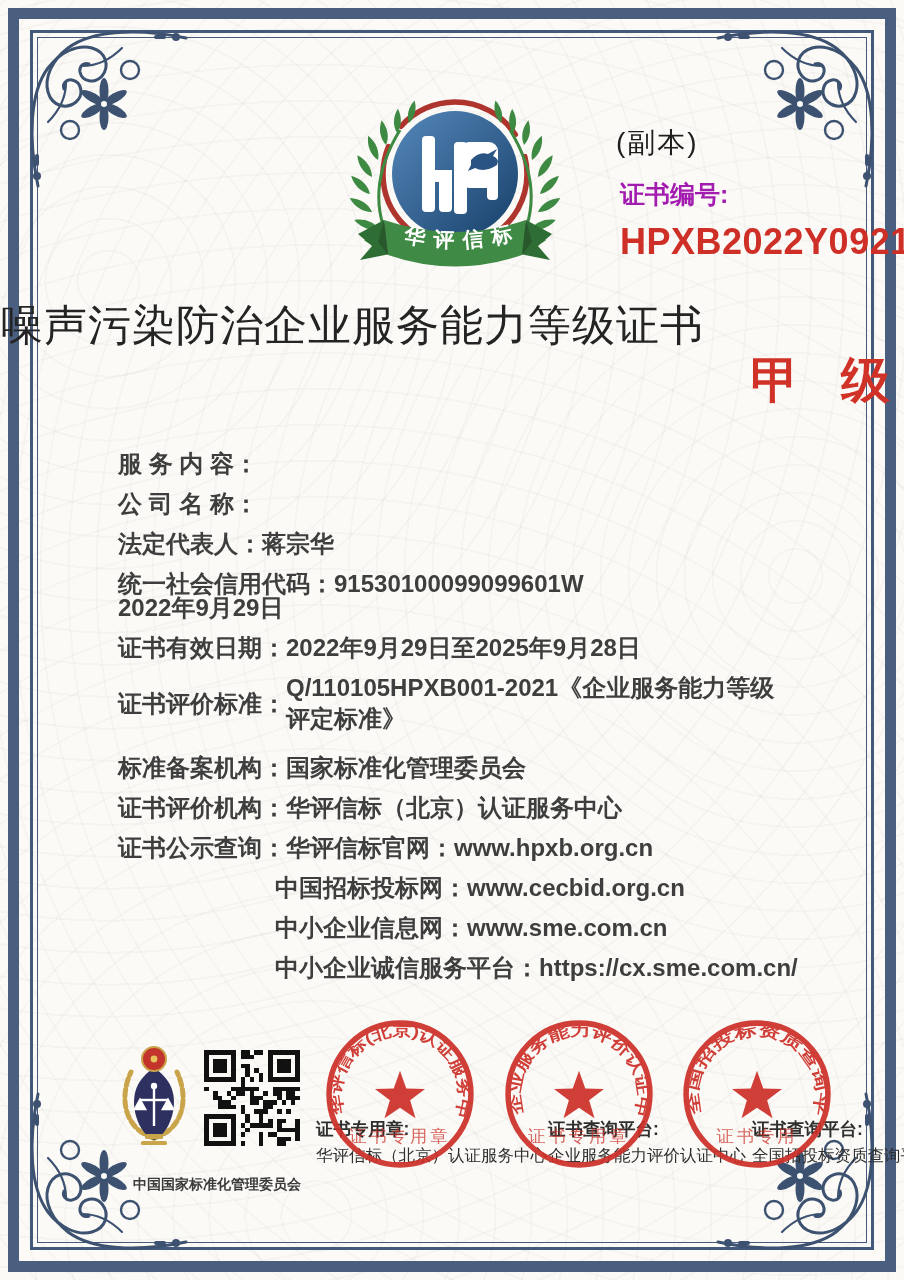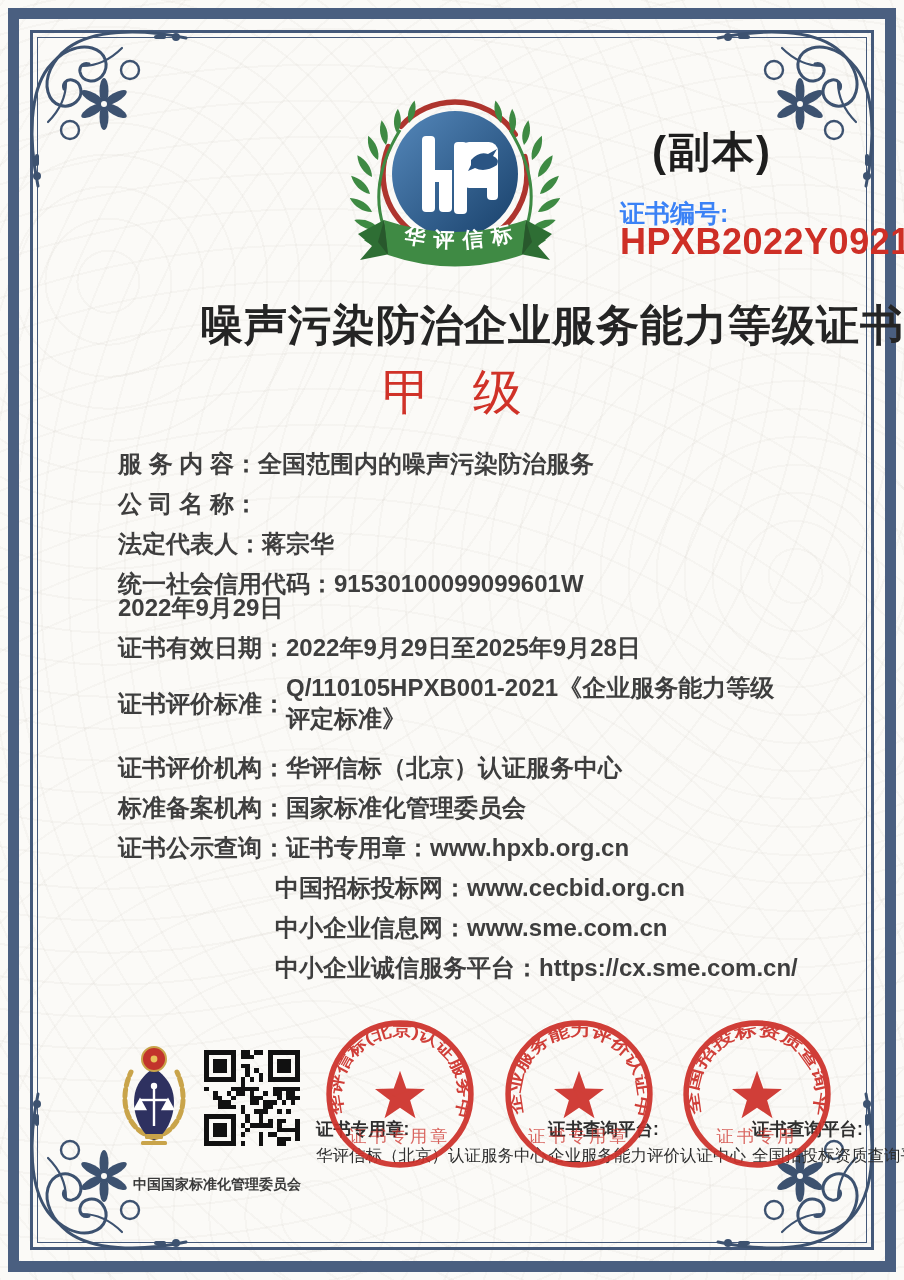--- a/index.html
+++ b/index.html
@@ -21,26 +21,26 @@
   .frame-mid{position:absolute;inset:30px;border:3px solid #44597a;z-index:1;}
   .frame-inner{position:absolute;inset:37px;border:1px solid #44597a;z-index:1;}
   .corner{position:absolute;width:170px;height:170px;z-index:2;}
   .corner.tl{top:26px;left:26px;}
   .corner.tr{top:26px;right:26px;transform:scaleX(-1);}
   .corner.bl{bottom:26px;left:26px;transform:scaleY(-1);}
   .corner.br{bottom:26px;right:26px;transform:scale(-1,-1);}
 
   .abs{position:absolute;z-index:3;}
 
-  .copy-label{left:652px;top:124px;font-size:42px;font-weight:700;color:#1e1e1e;letter-spacing:2px;}
-  .cert-no-label{left:620px;top:197px;font-size:25px;font-weight:700;color:#3b82f6;}
+  .copy-label{left:616px;top:124px;font-size:28px;font-weight:400;color:#1e1e1e;letter-spacing:2px;}
+  .cert-no-label{left:620px;top:178px;font-size:25px;font-weight:700;color:#a21caf;}
   .cert-no{left:620px;top:221px;font-size:36px;font-weight:700;color:#ce2f26;letter-spacing:.5px;}
 
-  .title{left:0;top:297px;width:904px;text-align:right;font-size:43px;font-weight:700;color:#242424;letter-spacing:1px;}
-  .grade{left:0;top:360px;width:904px;text-align:center;font-size:49px;font-weight:400;color:#d03228;letter-spacing:14px;text-indent:14px;}
+  .title{left:0;top:297px;width:904px;text-align:left;font-size:43px;font-weight:400;color:#242424;letter-spacing:1px;}
+  .grade{left:0;top:348px;width:904px;text-align:right;font-size:49px;font-weight:700;color:#d03228;letter-spacing:14px;text-indent:14px;}
 
   .info{left:118px;color:#3e3e3e;font-weight:700;}
   .info .row{display:flex;align-items:center;margin-bottom:9px;font-size:24px;line-height:31px;white-space:pre;}
   .info .val{white-space:pre-wrap;}
   .b1{top:448px;}
   .b2{top:592px;}
   .b2 .row-wrap .val{max-width:508px;display:inline-block;}
   .b3{top:752px;}
   .indent{margin-left:157px;}
   .gap{margin-top:5px;}
@@ -167,36 +167,36 @@
 </svg>
 
 <div class="abs copy-label">(副本)</div>
 <div class="abs cert-no-label">证书编号:</div>
 <div class="abs cert-no">HPXB2022Y09211</div>
 
 <div class="abs title">噪声污染防治企业服务能力等级证书</div>
 <div class="abs grade">甲 级</div>
 
 <div class="abs info b1">
-  <div class="row"><span class="lbl">服 务 内 容：</span><span class="val">全国范围内的噪声污染防治服务</span></div>
+  <div class="row"><span class="lbl">服 务 内 容：</span></div>
   <div class="row"><span class="lbl">公 司 名 称：</span></div>
   <div class="row"><span class="lbl">法定代表人：</span><span class="val">蒋宗华</span></div>
   <div class="row"><span class="lbl">统一社会信用代码：</span><span class="val">91530100099099601W</span></div>
 </div>
 
 <div class="abs info b2">
   <div class="row"><span class="val">2022年9月29日</span></div>
   <div class="row"><span class="lbl">证书有效日期：</span><span class="val">2022年9月29日至2025年9月28日</span></div>
   <div class="row row-wrap"><span class="lbl">证书评价标准：</span><span class="val">Q/110105HPXB001-2021《企业服务能力等级评定标准》</span></div>
 </div>
 
 <div class="abs info b3">
+  <div class="row"><span class="lbl">标准备案机构：</span><span class="val">国家标准化管理委员会</span></div>
   <div class="row"><span class="lbl">证书评价机构：</span><span class="val">华评信标（北京）认证服务中心</span></div>
-  <div class="row"><span class="lbl">标准备案机构：</span><span class="val">国家标准化管理委员会</span></div>
-  <div class="row"><span class="lbl">证书公示查询：</span><span class="val">证书专用章：www.hpxb.org.cn</span></div>
+  <div class="row"><span class="lbl">证书公示查询：</span><span class="val">华评信标官网：www.hpxb.org.cn</span></div>
   <div class="row indent gap"><span class="val">中国招标投标网：www.cecbid.org.cn</span></div>
   <div class="row indent gap"><span class="val">中小企业信息网：www.sme.com.cn</span></div>
   <div class="row indent gap"><span class="val">中小企业诚信服务平台：https://cx.sme.com.cn/</span></div>
 </div>
 
 <svg class="abs emblem" width="84" height="104" viewBox="0 0 84 104">
   <path d="M42,94 C14,86 6,56 19,28" fill="none" stroke="#c9a44a" stroke-width="5" stroke-dasharray="7 4" stroke-linecap="round"></path>
   <path d="M42,94 C70,86 78,56 65,28" fill="none" stroke="#c9a44a" stroke-width="5" stroke-dasharray="7 4" stroke-linecap="round"></path>
   <path d="M42,24 C58,34 66,50 60,72 C56,86 48,94 42,96 C36,94 28,86 24,72 C18,50 26,34 42,24 Z" fill="#2e3160"></path>
   <g stroke="#ffffff" stroke-width="2.4" fill="none">

